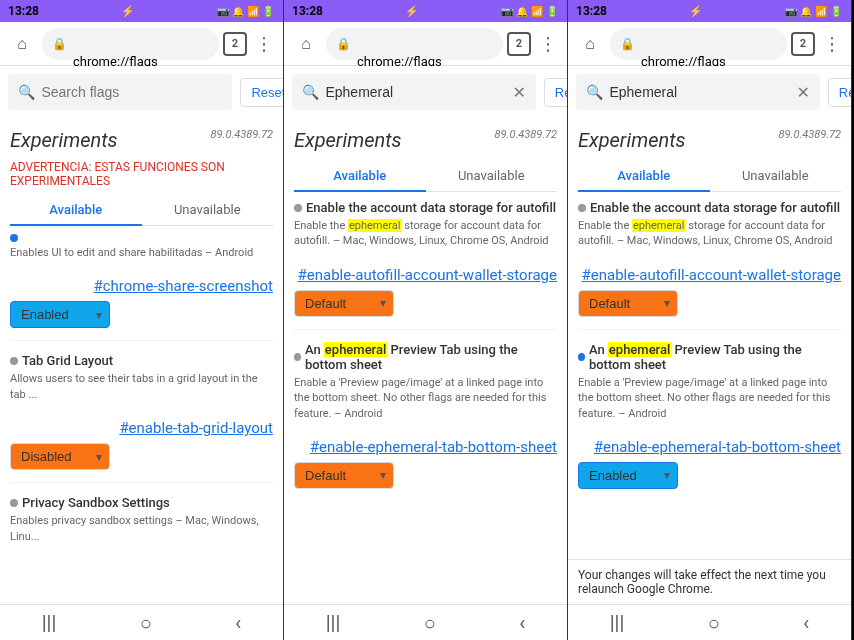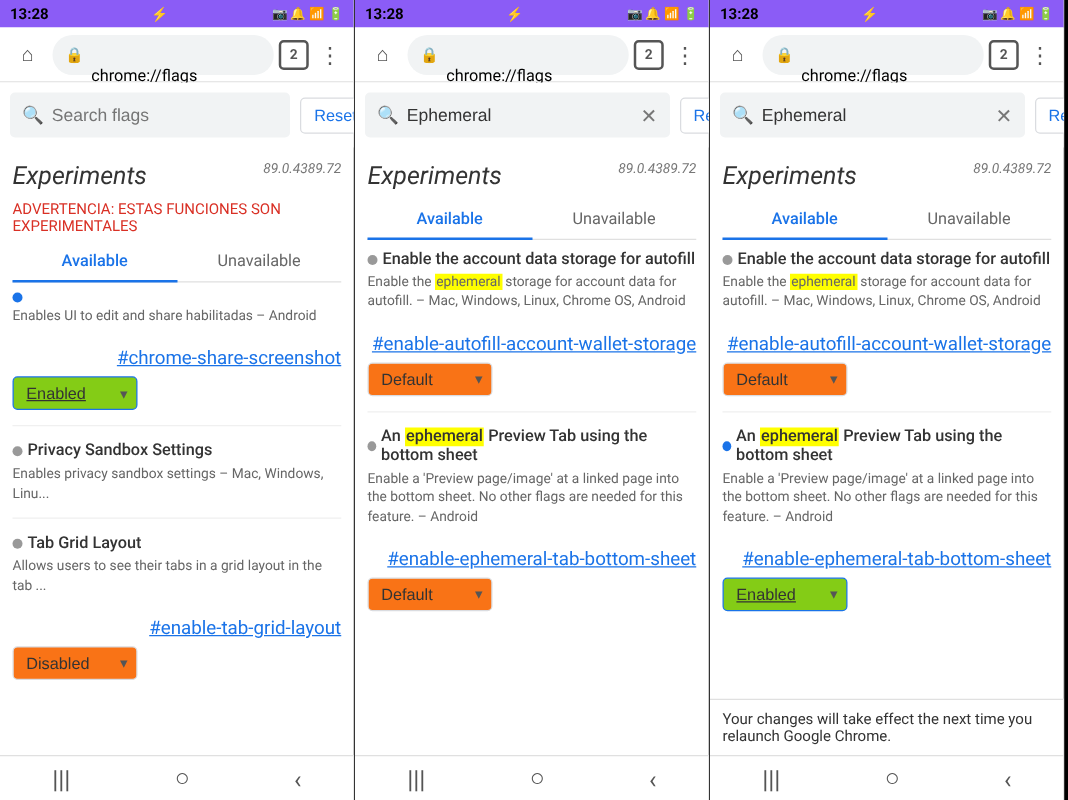--- a/index.html
+++ b/index.html
@@ -275,23 +275,22 @@
       position: absolute;
       right: 8px;
       top: 50%;
       transform: translateY(-50%);
       pointer-events: none;
       font-size: 12px;
       color: #555;
     }
 
     .select-enabled {
-      background: #84cc16;
+      background: #0ea5e9;
       border: 1px solid #1a73e8;
-      text-decoration: underline;
     }
 
     .flag-title-row {
       display: flex;
       align-items: center;
     }
 
     .highlight {
       background: #ffff00;
       padding: 0 1px;
@@ -415,43 +414,43 @@
             <option>Default</option>
             <option>Disabled</option>
           </select>
         </div>
       </div>
     </div>
 
     <div class="flag-item">
       <div class="flag-title-row">
         <span class="flag-dot grey"></span>
-        <span class="flag-name-text">Privacy Sandbox Settings</span>
-      </div>
-      <div class="flag-description">Enables privacy sandbox settings – Mac, Windows, Linu...</div>
-
-    </div>
-
-    <div class="flag-item">
-      <div class="flag-title-row">
-        <span class="flag-dot grey"></span>
         <span class="flag-name-text">Tab Grid Layout</span>
       </div>
       <div class="flag-description">Allows users to see their tabs in a grid layout in the tab ...</div>
       <a class="flag-link">#enable-tab-grid-layout</a>
       <div class="flag-select-wrapper">
         <div class="select-wrapper">
           <select class="flag-select">
             <option>Disabled</option>
             <option>Default</option>
             <option>Enabled</option>
           </select>
         </div>
       </div>
     </div>
+
+    <div class="flag-item">
+      <div class="flag-title-row">
+        <span class="flag-dot grey"></span>
+        <span class="flag-name-text">Privacy Sandbox Settings</span>
+      </div>
+      <div class="flag-description">Enables privacy sandbox settings – Mac, Windows, Linu...</div>
+
+    </div>
   </div>
   <div class="nav-bar">
     <span class="nav-bar-icon">|||</span>
     <span class="nav-bar-icon">○</span>
     <span class="nav-bar-icon">‹</span>
   </div>
 </div>
 
 <div class="phone-panel panel-relative">
   <div class="status-bar">

